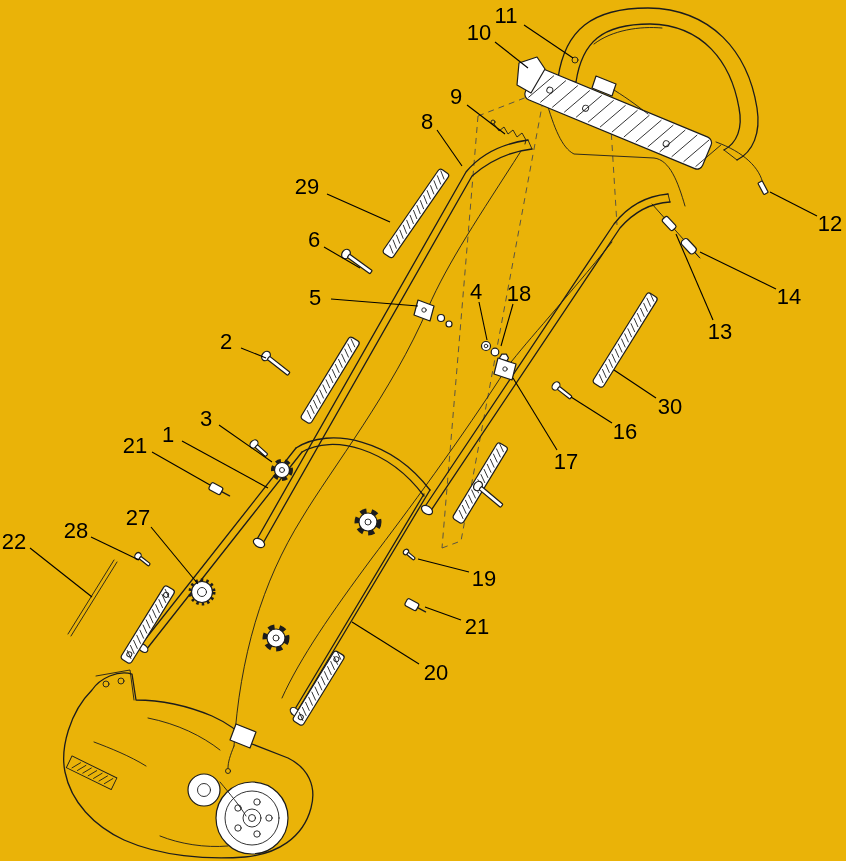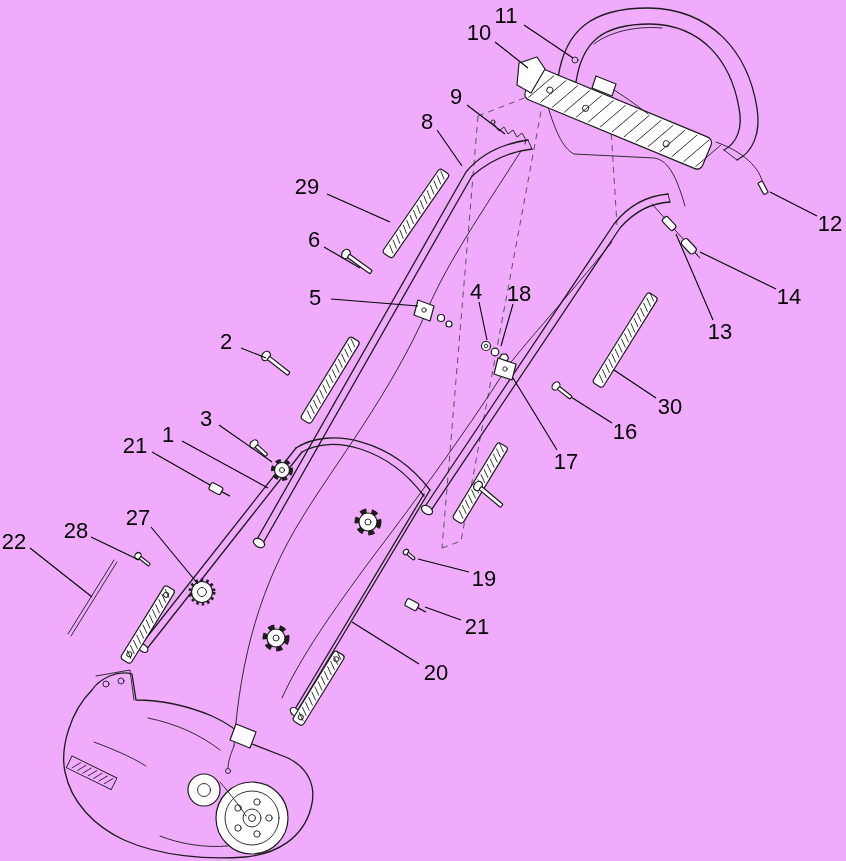--- a/index.html
+++ b/index.html
@@ -1,16 +1,16 @@
 <!DOCTYPE html>
 <html><head>
 <meta charset="utf-8">
 <style>
   html,body{margin:0;padding:0;background:#fff;}
-  .stage{position:relative;width:846px;height:861px;background:#f0abfc;overflow:hidden;}
+  .stage{position:relative;width:846px;height:861px;background:#eab308;overflow:hidden;}
   svg{display:block;}
   .ol{fill:none;stroke:#1c1c1c;stroke-width:1.3;stroke-linecap:round;stroke-linejoin:round;}
   .thin{fill:none;stroke:#1c1c1c;stroke-width:0.9;stroke-linecap:round;stroke-linejoin:round;}
   .dash{fill:none;stroke:#4a4a4a;stroke-width:0.9;stroke-dasharray:6 5;}
   .wfill{fill:#ffffff;stroke:#1c1c1c;stroke-width:1.2;stroke-linejoin:round;}
   .hatchline{stroke:#1c1c1c;stroke-width:0.8;}
   .leader{stroke:#000;stroke-width:1.1;}
   .callout{font-family:"Liberation Sans",sans-serif;font-size:22px;fill:#000;text-anchor:middle;}
 </style>
 </head>

